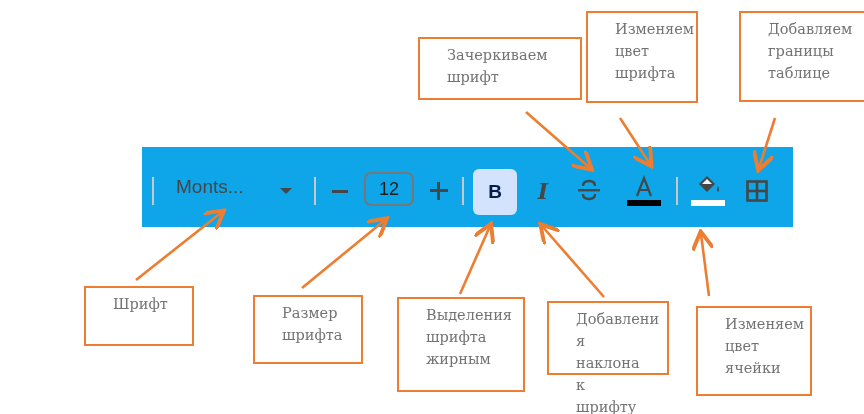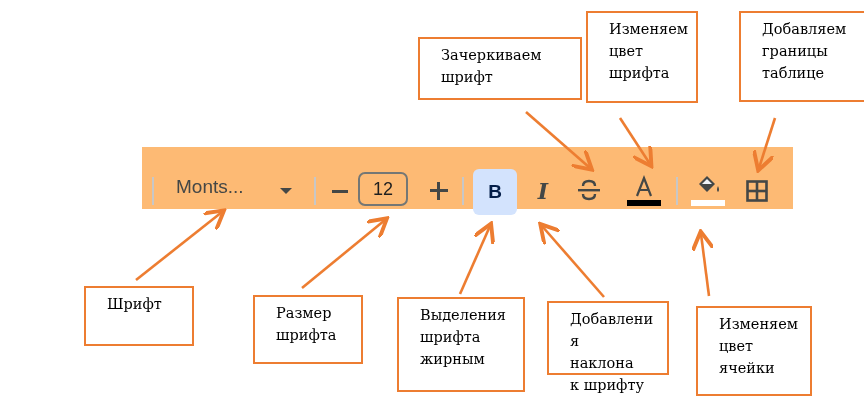--- a/index.html
+++ b/index.html
@@ -1,31 +1,31 @@
 <!DOCTYPE html>
 <html><head>
 <meta charset="utf-8">
 <style>
   html,body{margin:0;padding:0;}
   body{width:864px;height:414px;position:relative;background:#ffffff;overflow:hidden;font-family:"Liberation Sans",sans-serif;}
-  .toolbar{position:absolute;left:142px;top:147px;width:651px;height:62px;background:#fdba74;}
+  .toolbar{position:absolute;left:142px;top:147px;width:651px;height:80px;background:#0ea5e9;}
   .toolbar-inner{position:absolute;left:0;top:15px;height:56px;width:100%;}
   .sep{position:absolute;top:15px;width:2px;height:28px;background:#c7c7c7;}
   .font-select{position:absolute;left:34px;top:14px;font-size:19px;color:#444746;}
   .caret{position:absolute;left:138px;top:26px;width:0;height:0;border-left:6px solid transparent;border-right:6px solid transparent;border-top:6px solid #444746;}
   .minus{position:absolute;left:190px;top:28px;width:16px;height:3px;background:#444746;}
-  .size-box{position:absolute;left:216px;top:10px;width:50px;height:34px;border:2px solid #747775;border-radius:7px;box-sizing:border-box;font-size:18px;color:#1f1f1f;text-align:center;line-height:30px;}
+  .size-box{position:absolute;left:222px;top:10px;width:50px;height:34px;border:2px solid #747775;border-radius:7px;box-sizing:border-box;font-size:18px;color:#1f1f1f;text-align:center;line-height:30px;}
   .plus{position:absolute;left:288px;top:20px;width:18px;height:18px;}
   .plus:before{content:"";position:absolute;left:0;top:7px;width:18px;height:3px;background:#444746;}
   .plus:after{content:"";position:absolute;left:7px;top:0;width:3px;height:18px;background:#444746;}
   .bold-btn{position:absolute;left:331px;top:7px;width:44px;height:46px;background:#d3e3fd;border-radius:6px;font-weight:bold;font-size:19px;color:#041e49;text-align:center;line-height:46px;}
   .italic-btn{position:absolute;left:388px;top:10px;width:26px;height:38px;font-style:italic;font-weight:bold;font-size:22px;color:#444746;text-align:center;line-height:38px;font-family:"DejaVu Serif",serif;}
   .icon-box{position:absolute;}
   .arrow-layer{position:absolute;left:0;top:0;width:864px;height:414px;pointer-events:none;}
-  .callout{position:absolute;border:2px solid #ed7d31;background:#ffffff;box-sizing:border-box;font-family:"DejaVu Serif",serif;font-size:14.5px;line-height:22px;color:#000000;padding:5px 21px;}
+  .callout{position:absolute;border:2px solid #ed7d31;background:#ffffff;box-sizing:border-box;font-family:"DejaVu Serif",serif;font-size:14.5px;line-height:22px;color:#737373;padding:5px 27px;}
 </style>
 </head>
 <body>
 
 <div class="toolbar">
   <div class="toolbar-inner">
     <div class="sep" style="left:10px"></div>
     <div>
       <span class="font-select">Monts...</span>
       <span class="caret"></span>

